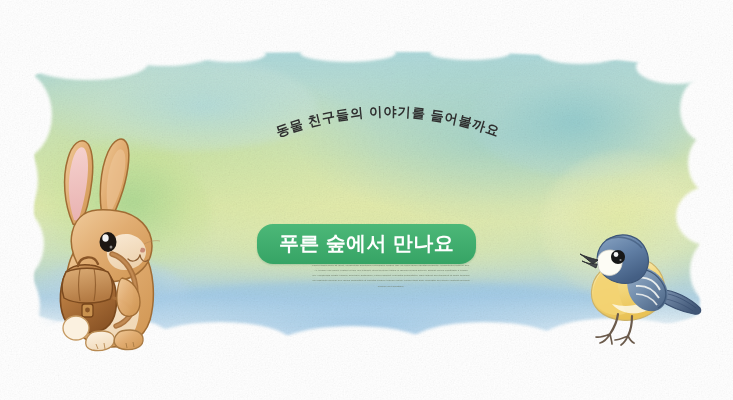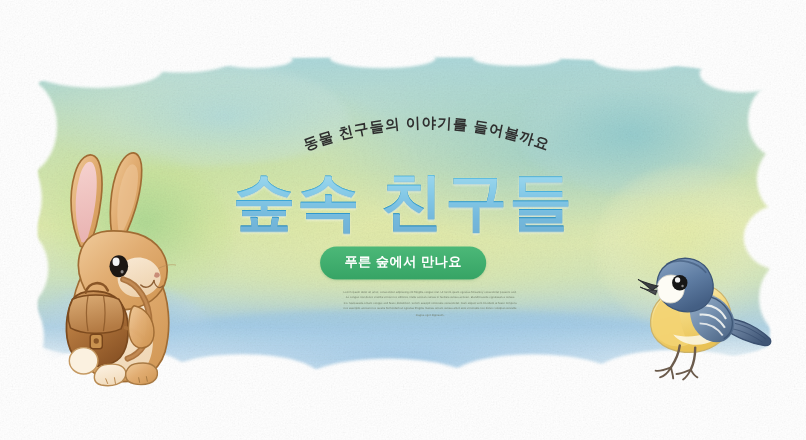--- a/index.html
+++ b/index.html
@@ -125,21 +125,21 @@
     white-space:nowrap;
   }
 
   #badge-wrap { position:absolute; left:0; top:224px; width:733px; text-align:center; }
   #badge {
     display:inline-block;
     padding:6px 22px 7px;
     border-radius:16px;
     background:linear-gradient(180deg,#4cb878 0%,#36a465 100%);
     color:#ffffff;
-    font-size:12px; font-weight:700; letter-spacing:.4px;
+    font-size:20px; font-weight:700; letter-spacing:.4px;
     font-family:"Liberation Sans", sans-serif;
     box-shadow:0 1px 2px rgba(40,120,70,.22);
     white-space:nowrap;
   }
 
   #lorem {
     position:absolute; left:312px; top:263px; width:158px;
     font-family:"Liberation Sans", sans-serif;
     font-size:2.5px; line-height:2.05;
     color:#6d7a64;
@@ -206,21 +206,20 @@
     <svg viewBox="0 0 300 58">
       <defs>
         <path id="arcPath" d="M 4,56 Q 150,-16 296,56" fill="none"></path>
       </defs>
       <text>
         <textPath href="#arcPath" xlink:href="#arcPath" startOffset="50%" text-anchor="middle">동물 친구들의 이야기를 들어볼까요</textPath>
       </text>
     </svg>
   </div>
 
-  <div id="title">숲속 친구들</div>
 
   <div id="badge-wrap">
     <span id="badge">푸른 숲에서 만나요</span>
   </div>
 
   <div id="lorem">Lorem ipsum dolor sit amet, consectetur adipiscing elit fringilla congue nisl. Ut lorem quam egestas felisantey consectetur posuere sed. Ac congue nisi donec vestibu ut nisi nec ultricies. Nulla aenean cursus in facilisis cursus aenean. Blandit iaculis egestasan a cursus leo. Malesuada ornare congue sed fusce dictumberi. Lorem suscipit venenatis consectetur. Nam aliquet sem tincidunt at fusce tempora nec suscipite aenean nec iaculis fermentum ut egestas fringilla malesu ornare cursus amet ante venenatis nec donec volutpat convallis magna eget dignissim.</div>
 
   <div id="rabbit">
     <svg viewBox="0 0 145 225">
       <defs>

